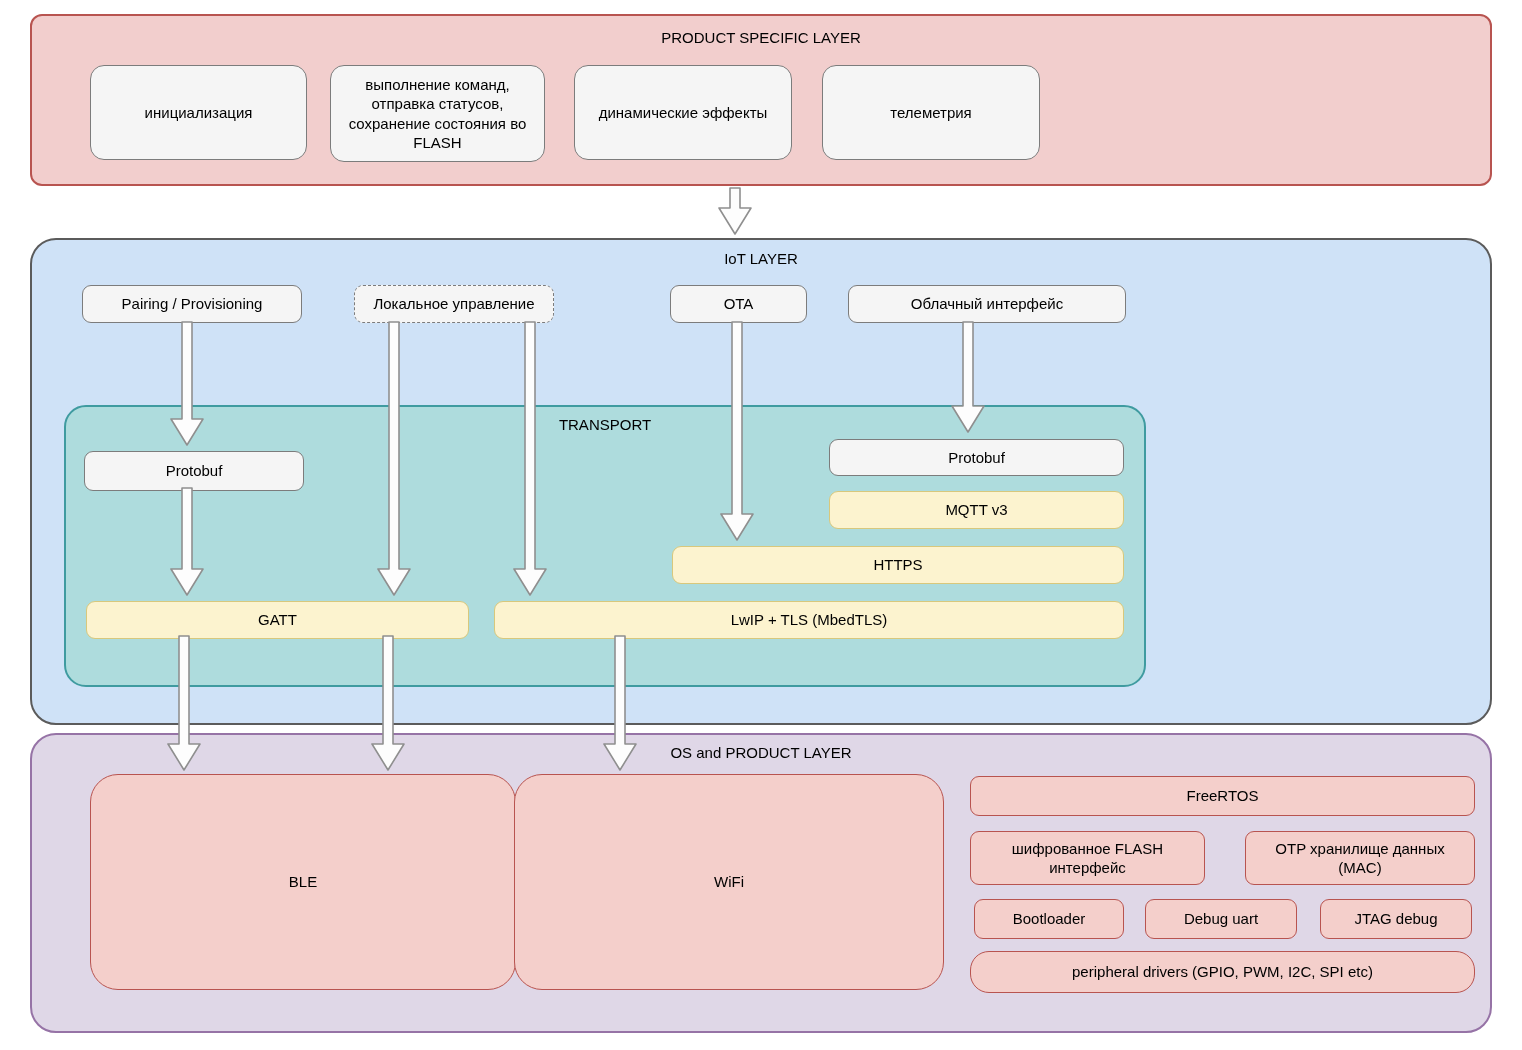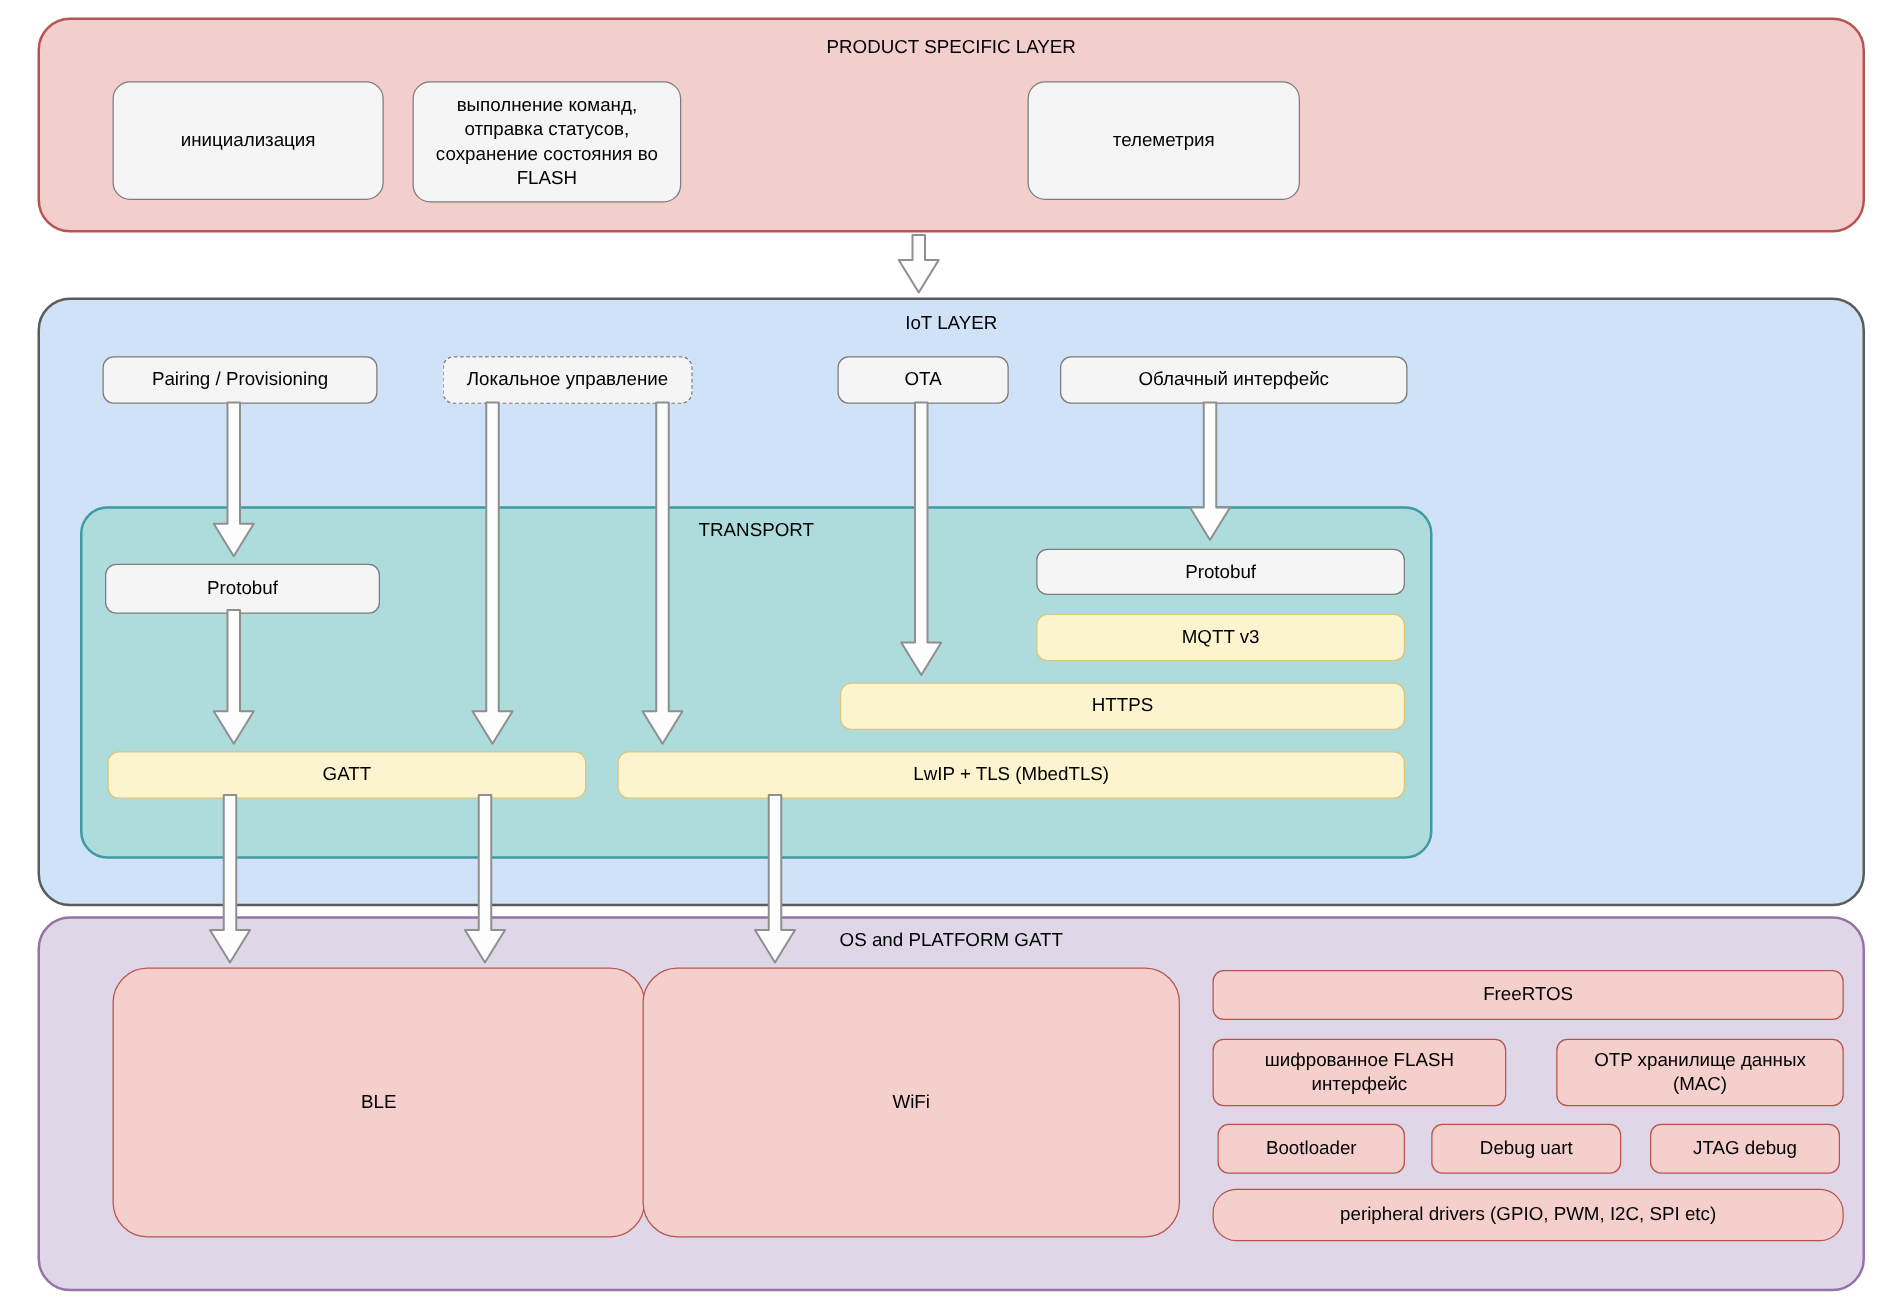--- a/index.html
+++ b/index.html
@@ -52,20 +52,21 @@
   .pink-box{
     background:var(--pink_fill,#f4cfcb);
     border:1.5px solid var(--pink_stroke,#b85450);
     border-radius:9px;
   }
   .big-pink{border-radius:28px;}
   #layer-product{
     left:30px;top:14px;width:1462px;height:172px;
     background:var(--product_fill,#f2cecd);
     border-color:var(--product_stroke,#b85450);
+    border-radius:12px;
   }
   #layer-iot{
     left:30px;top:238px;width:1462px;height:487px;
     background:var(--iot_fill,#cfe2f7);
     border-color:var(--iot_stroke,#5b5b5b);
   }
   #layer-transport{
     position:absolute;
     left:32px;top:165px;width:1082px;height:282px;
     background:var(--transport_fill,#aedcdd);
@@ -91,20 +92,21 @@
 </style>
 </head>
 <body>
 
 <div id="canvas">
 
   <div id="layer-product" class="layer">
     <div class="layer-title" style="top:13px;">PRODUCT SPECIFIC LAYER</div>
     <div class="box gray-box rounded-lg" style="left:58px;top:49px;width:217px;height:95px;">инициализация</div>
     <div class="box gray-box rounded-lg" style="left:298px;top:49px;width:215px;height:97px;">выполнение команд, отправка статусов, сохранение состояния во FLASH</div>
+    <div class="box gray-box rounded-lg" style="left:542px;top:49px;width:218px;height:95px;">динамические эффекты</div>
     <div class="box gray-box rounded-lg" style="left:790px;top:49px;width:218px;height:95px;">телеметрия</div>
   </div>
 
   <div id="layer-iot" class="layer">
     <div class="layer-title" style="top:10px;">IoT LAYER</div>
 
     <div class="box gray-box" style="left:50px;top:45px;width:220px;height:38px;">Pairing / Provisioning</div>
     <div class="box gray-box dashed" style="left:322px;top:45px;width:200px;height:38px;">Локальное управление</div>
     <div class="box gray-box" style="left:638px;top:45px;width:137px;height:38px;">OTA</div>
     <div class="box gray-box" style="left:816px;top:45px;width:278px;height:38px;">Облачный интерфейс</div>
@@ -114,21 +116,21 @@
       <div class="box gray-box" style="left:18px;top:44px;width:220px;height:40px;">Protobuf</div>
       <div class="box gray-box" style="left:763px;top:32px;width:295px;height:37px;">Protobuf</div>
       <div class="box yellow-box" style="left:763px;top:84px;width:295px;height:38px;">MQTT v3</div>
       <div class="box yellow-box" style="left:606px;top:139px;width:452px;height:38px;">HTTPS</div>
       <div class="box yellow-box" style="left:20px;top:194px;width:383px;height:38px;">GATT</div>
       <div class="box yellow-box" style="left:428px;top:194px;width:630px;height:38px;">LwIP + TLS (MbedTLS)</div>
     </div>
   </div>
 
   <div id="layer-os" class="layer">
-    <div class="layer-title" style="top:9px;">OS and PLATFORM GATT</div>
+    <div class="layer-title" style="top:9px;">OS and PRODUCT LAYER</div>
 
     <div class="box pink-box big-pink" style="left:58px;top:39px;width:426px;height:216px;">BLE</div>
     <div class="box pink-box big-pink" style="left:482px;top:39px;width:430px;height:216px;">WiFi</div>
 
     <div class="box pink-box" style="left:938px;top:41px;width:505px;height:40px;">FreeRTOS</div>
     <div class="box pink-box" style="left:938px;top:96px;width:235px;height:54px;">шифрованное FLASH интерфейс</div>
     <div class="box pink-box" style="left:1213px;top:96px;width:230px;height:54px;">OTP хранилище данных (MAC)</div>
     <div class="box pink-box" style="left:942px;top:164px;width:150px;height:40px;">Bootloader</div>
     <div class="box pink-box" style="left:1113px;top:164px;width:152px;height:40px;">Debug uart</div>
     <div class="box pink-box" style="left:1288px;top:164px;width:152px;height:40px;">JTAG debug</div>

